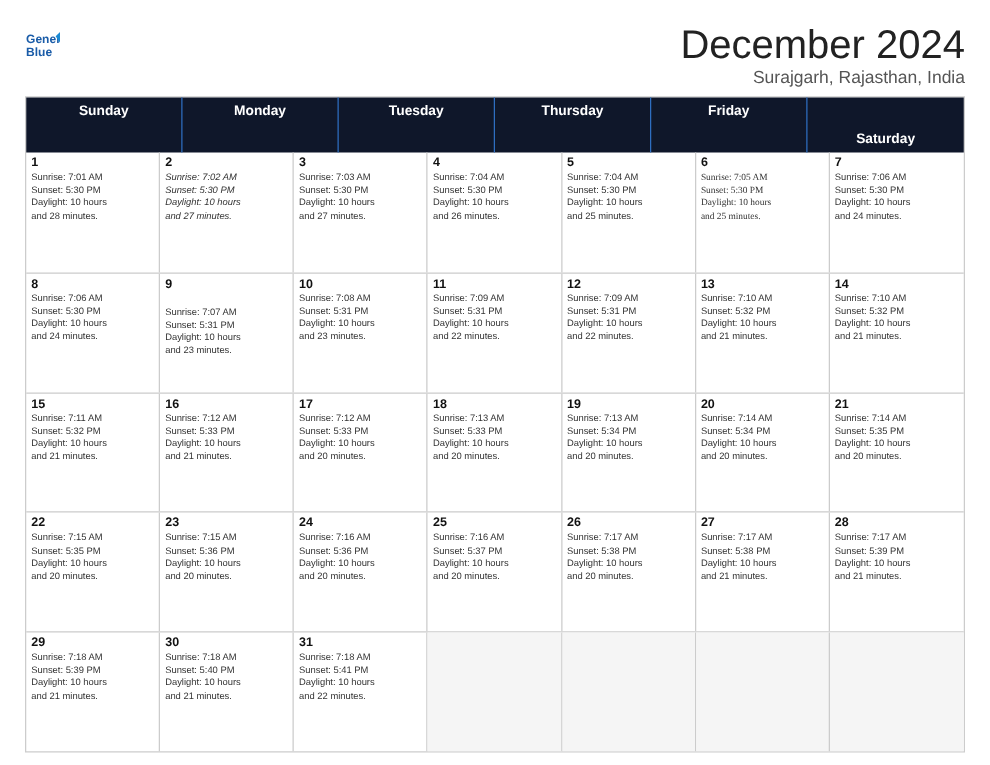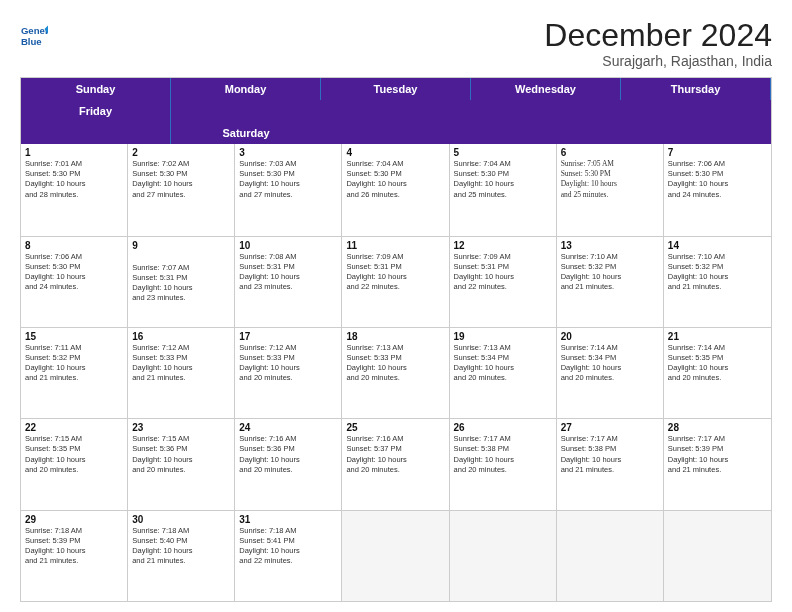--- a/index.html
+++ b/index.html
@@ -48,22 +48,22 @@
       margin-top: 0;
     }
     .calendar {
       flex: 1;
       display: flex;
       flex-direction: column;
       border: 1px solid #ccc;
     }
     .cal-header {
       display: grid;
-      grid-template-columns: repeat(5, 1fr);
-      background: #4c1d95;
+      grid-template-columns: repeat(6, 1fr);
+      background: #0f172a;
     }
     .cal-header-cell {
       color: #fff;
       font-size: 11px;
       font-weight: bold;
       padding: 5px 4px;
       text-align: center;
       border-right: 1px solid #2e6ec0;
     }
     .cal-header-cell:last-child { border-right: none; margin-top: 22px; }
@@ -117,37 +117,36 @@
       <div class="month-title">December 2024</div>
       <div class="location">Surajgarh, Rajasthan, India</div>
     </div>
   </div>
 
   <div class="calendar">
     <div class="cal-header">
       <div class="cal-header-cell">Sunday</div>
       <div class="cal-header-cell">Monday</div>
       <div class="cal-header-cell">Tuesday</div>
-      <div class="cal-header-cell">Wednesday</div>
       <div class="cal-header-cell">Thursday</div>
       <div class="cal-header-cell">Friday</div>
       <div class="cal-header-cell">Saturday</div>
     </div>
     <div class="cal-body" id="cal-body">
     <div class="cal-row">
           <div class="cal-cell">
             <div class="day-num">1</div>
             <div class="cal-cell-text" style="white-space: pre-line;">Sunrise: 7:01 AM
 Sunset: 5:30 PM
 Daylight: 10 hours
 and 28 minutes.</div>
           </div>
           <div class="cal-cell">
             <div class="day-num">2</div>
-            <div class="cal-cell-text" style="white-space: pre-line;">Sunrise: 7:02 AM
+            <div class="cal-cell-text" style="white-space: pre-line; font-style: italic;">Sunrise: 7:02 AM
 Sunset: 5:30 PM
 Daylight: 10 hours
 and 27 minutes.</div>
           </div>
           <div class="cal-cell">
             <div class="day-num">3</div>
             <div class="cal-cell-text" style="white-space: pre-line;">Sunrise: 7:03 AM
 Sunset: 5:30 PM
 Daylight: 10 hours
 and 27 minutes.</div>

